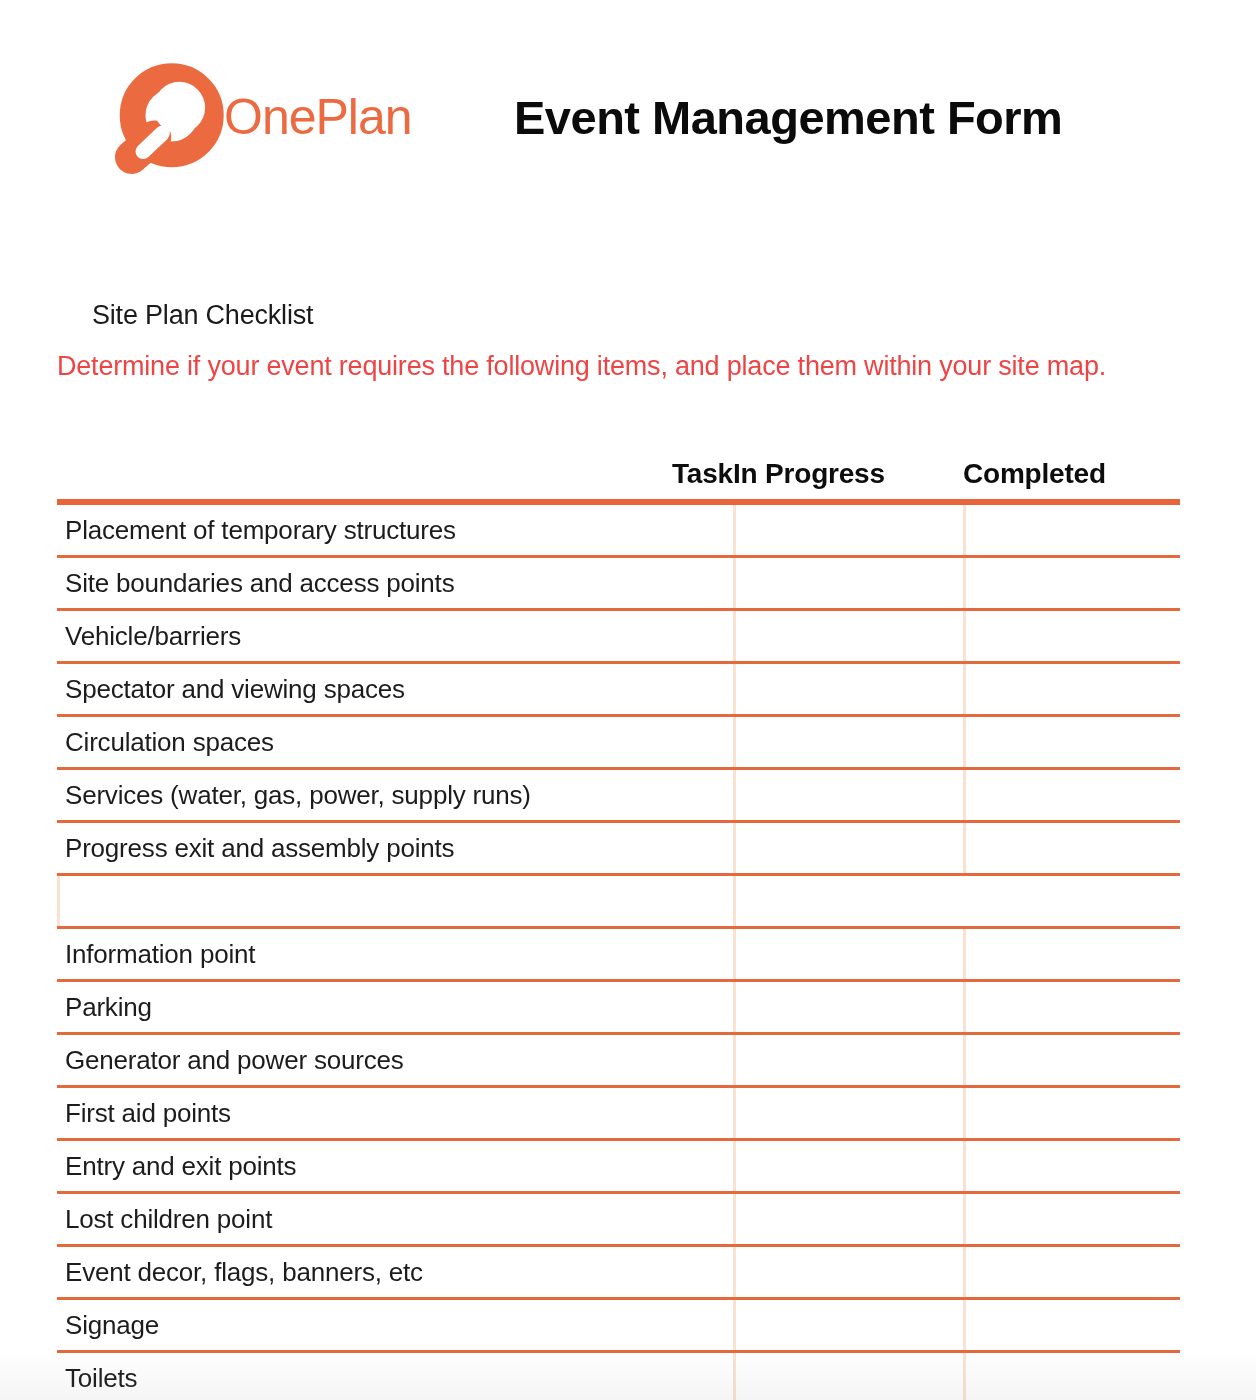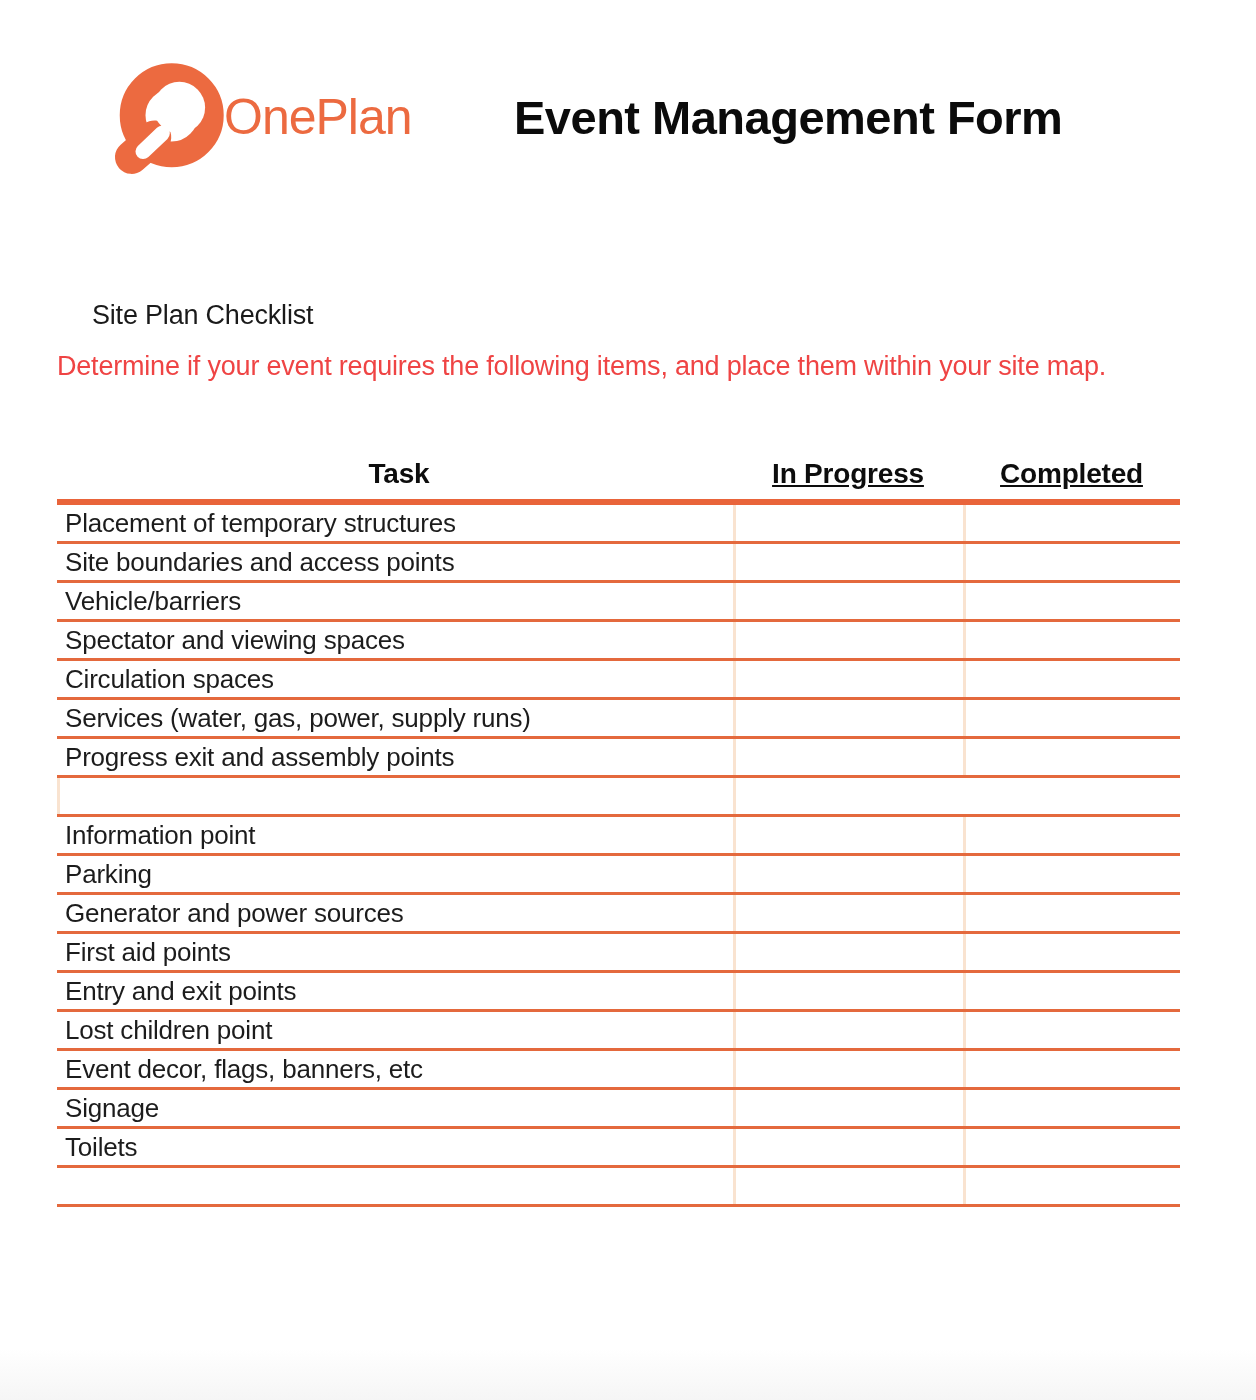--- a/index.html
+++ b/index.html
@@ -84,27 +84,27 @@
     display: grid;
     grid-template-columns: 676px 230px 217px;
     align-items: end;
     padding-bottom: 9px;
     border-bottom: 6px solid var(--rule-orange);
     font-weight: bold;
     font-size: 28px;
     letter-spacing: -0.2px;
     color: #0d0d0d;
   }
-  .thead .th-task { padding-left: 8px; text-align: center; }
-  .thead .th-center { text-align: center; text-decoration: underline; }
+  .thead .th-task { padding-left: 8px; text-align: right; }
+  .thead .th-center { text-align: left; }
 
   .row {
     display: grid;
     grid-template-columns: 676px 230px 217px;
-    height: 39px;
+    height: 53px;
     border-bottom: 3px solid var(--row-border);
   }
   .cell-task {
     display: flex;
     align-items: center;
     padding-left: 8px;
     font-size: 26px;
     letter-spacing: -0.2px;
     color: #1c1c1c;
     white-space: nowrap;

